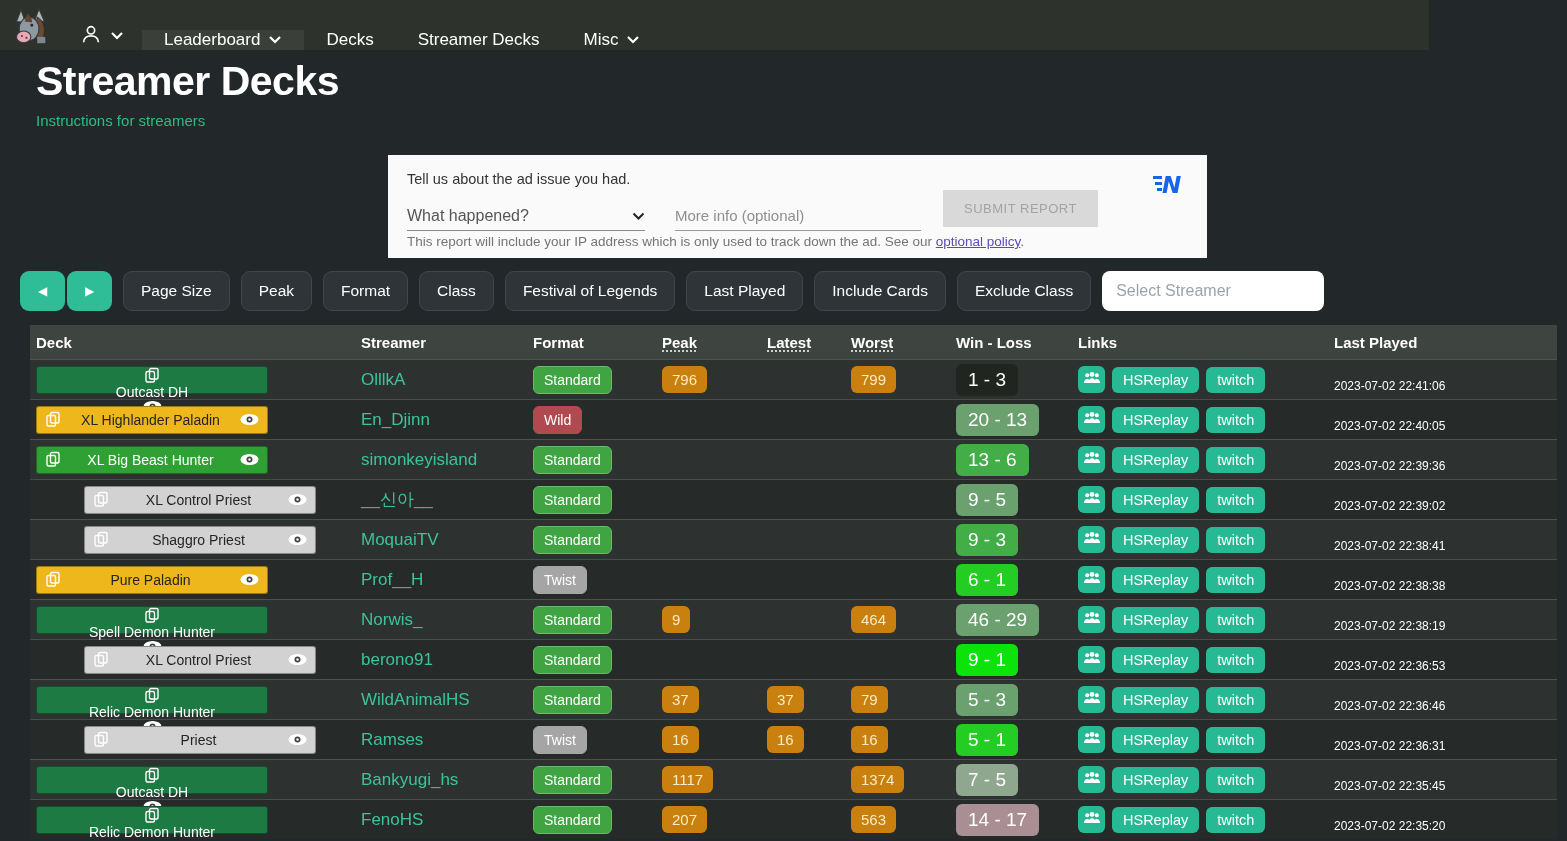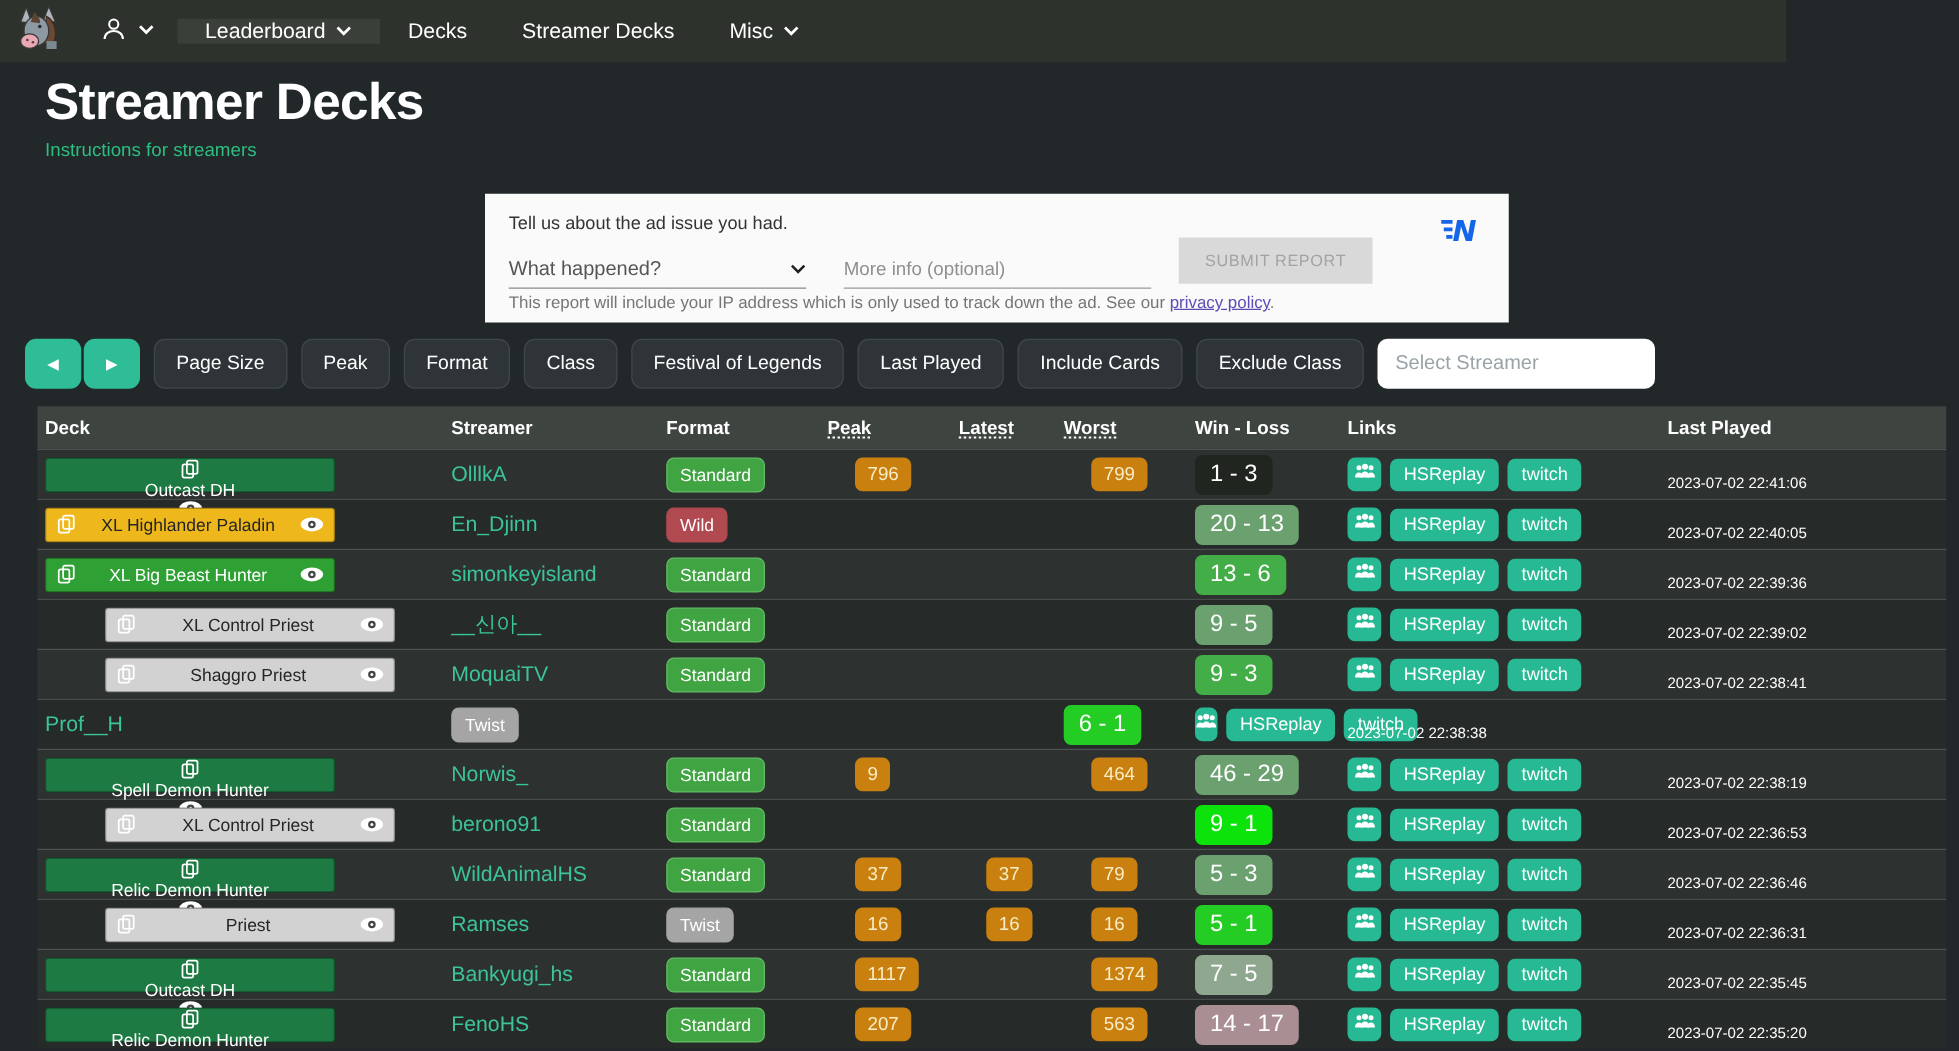--- a/index.html
+++ b/index.html
@@ -7,21 +7,21 @@
   body {
     font-family:"Liberation Sans", sans-serif;
     background:#22272a;
     color:#fff;
     position:relative;
   }
 
   
   .navbar {
     position:absolute; top:0; left:0; width:1429px; height:50px;
-    background:#2d322d; display:flex; align-items:center;
+    background:#2d322d; display:flex; align-items:flex-end;
   }
   .nav-logo { display:flex; align-items:center; padding:0 14px 0 12px; }
   .nav-user { display:flex; align-items:center; gap:8px; padding:0 18px; cursor:pointer; }
   .nav-item {
     display:flex; align-items:center; gap:8px; padding:0 22px;
     font-size:17px; color:#fff; cursor:pointer; white-space:nowrap;
   }
   .nav-item.active { background:#3a4039; }
 
   
@@ -113,21 +113,21 @@
 
   
   .fmt-badge { border-radius:6px; padding:5px 10px; font-size:14px; color:#fff; }
   .fmt-badge.standard { background:#41a443; border:1px solid #63bd65; }
   .fmt-badge.wild { background:#b04a50; border:1px solid #b04a50; }
   .fmt-badge.twist { background:#a5a5a5; border:1px solid #a5a5a5; }
 
   
   .stat-badge {
     background:#c9800f; color:#f8ecc4; border-radius:6px;
-    padding:5px 10px; font-size:15px; min-width:28px; text-align:center;margin-left:22px;
+    padding:5px 10px; font-size:15px; min-width:28px; text-align:center;
   }
 
   
   .wl-badge { border-radius:6px; padding:5px 12px; font-size:19px; color:#fff; }
   .wl-dark    { background:#20251f; }
   .wl-muted   { background:#6ba06f; }
   .wl-medium  { background:#43ad47; }
   .wl-bright  { background:#23cd23; }
   .wl-vbright { background:#0be30b; }
   .wl-pale    { background:#8fa78f; }
@@ -211,21 +211,21 @@
   <div class="ad-select">
     <span>What happened?</span>
     <span>
       <svg width="13" height="9" viewBox="0 0 13 9" fill="none" stroke="#222" stroke-width="2">
           <path d="M1.5 1.5 l5 5 l5 -5"></path>
         </svg>
     </span>
   </div>
   <input class="ad-input" placeholder="More info (optional)" style="">
   <button class="ad-submit">SUBMIT REPORT</button>
-  <div class="ad-disclaimer"><span>This report will include your IP address which is only used to track down the ad. See our </span><span class="ad-privacy">privacy policy</span><span>.</span></div>
+  <div class="ad-disclaimer"><span>This report will include your IP address which is only used to track down the ad. See our </span><span class="ad-privacy">optional policy</span><span>.</span></div>
   <span class="ad-logo">
     <svg width="30" height="30" viewBox="0 0 30 30">
       <rect x="1" y="7" width="9" height="3" fill="#1565e8"></rect>
       <rect x="3" y="13" width="7" height="3" fill="#1565e8"></rect>
       <rect x="5" y="19" width="5" height="3" fill="#1565e8"></rect>
       <text x="10" y="24" font-family="DejaVu Sans, sans-serif" font-size="23" font-style="italic" font-weight="bold" fill="#1565e8">N</text>
     </svg>
   </span>
 </div>
 
@@ -531,20 +531,38 @@
         </span>
       </a>
       <a class="link-btn">HSReplay</a>
       <a class="link-btn">twitch</a>
     </div>
     <div class="cell time-cell">2023-07-02 22:38:41</div>
   </div>
 
   <div class="tgrid trow alt">
     <div class="cell">
+      <div class="deck-badge paladin">
+        <span class="copy-icon">
+          <svg width="16" height="17" viewBox="0 0 16 17" fill="none" stroke="#fff" stroke-width="1.4">
+            <rect x="5.5" y="1.5" width="8.5" height="10.5" rx="1.5"></rect>
+            <rect x="2" y="4.5" width="8.5" height="10.5" rx="1.5"></rect>
+          </svg>
+        </span>
+        <span class="deck-name">Pure Paladin</span>
+        <span class="eye-icon">
+          <svg width="19" height="13" viewBox="0 0 19 13">
+            <ellipse cx="9.5" cy="6.5" rx="9" ry="5.6" fill="#fff"></ellipse>
+            <circle cx="9.5" cy="6.5" r="3" fill="#444"></circle>
+            <circle cx="9.5" cy="6.5" r="1.2" fill="#fff"></circle>
+          </svg>
+        </span>
+      </div>
+    </div>
+    <div class="cell">
       <a class="streamer-link">Prof__H</a>
     </div>
     <div class="cell">
       <span class="fmt-badge twist">Twist</span>
     </div>
     <div class="cell">
       
     </div>
     <div class="cell">
       

